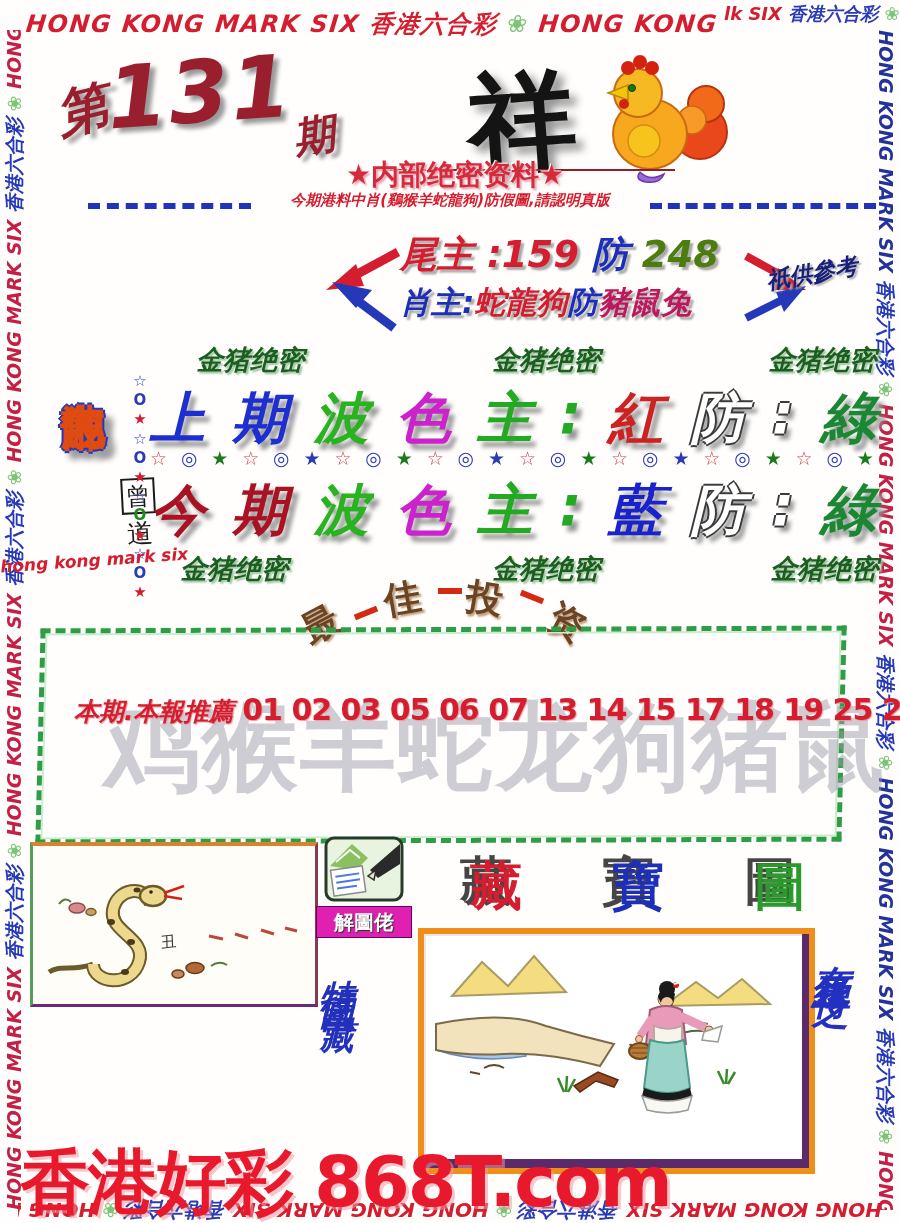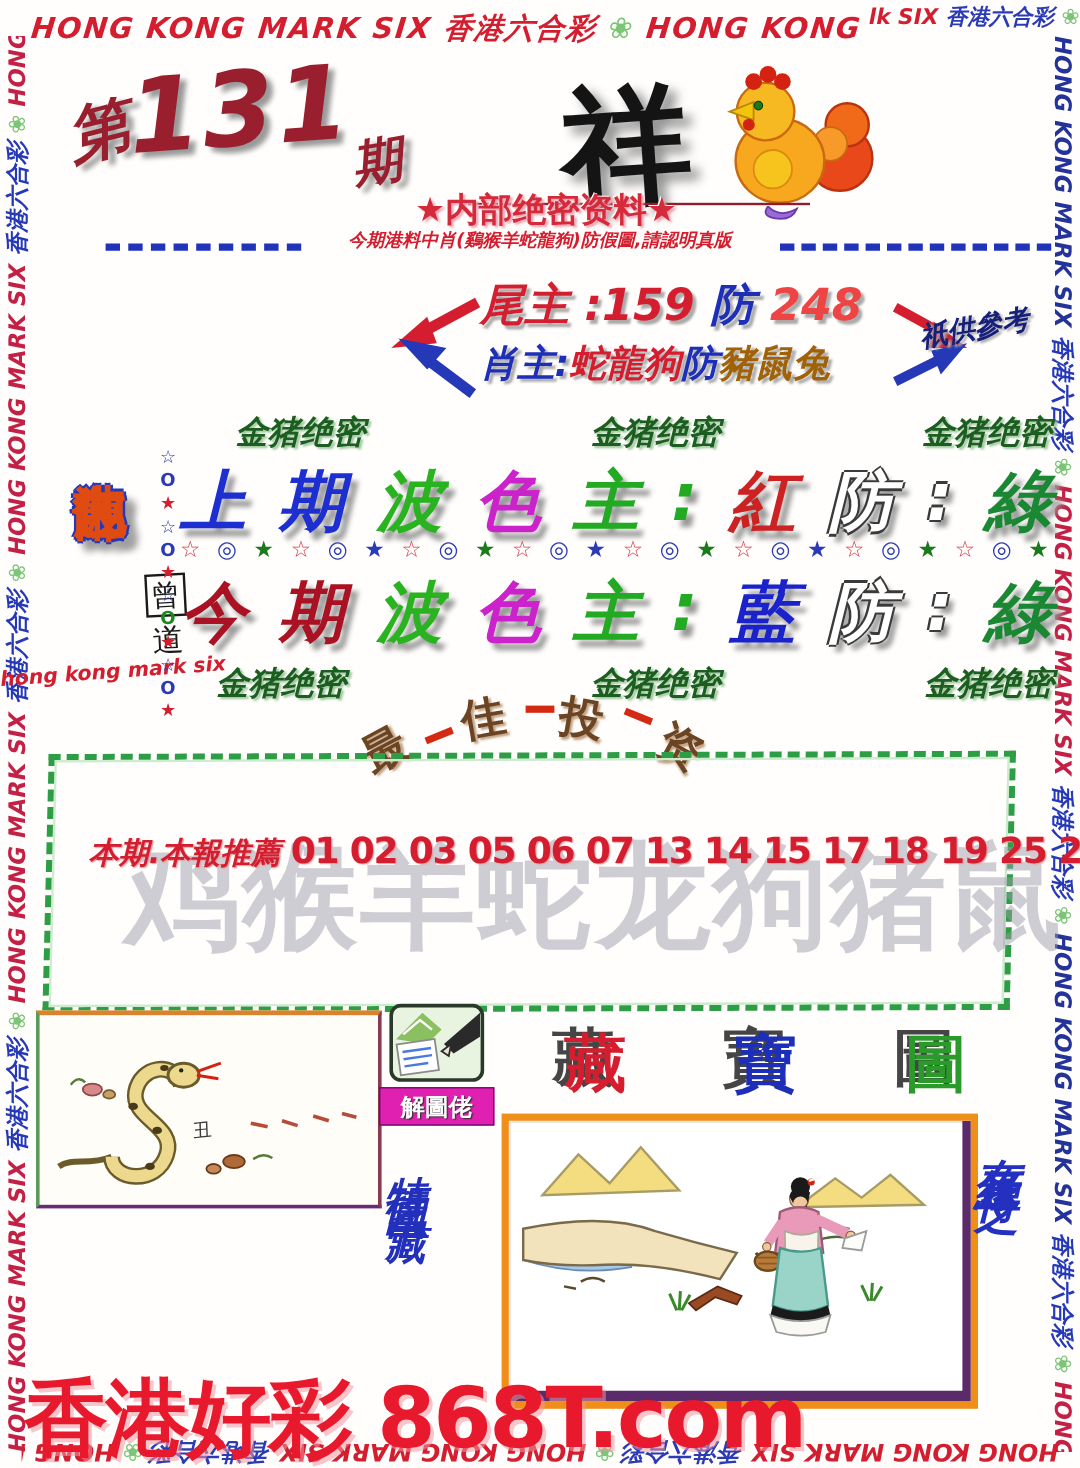--- a/index.html
+++ b/index.html
@@ -158,22 +158,22 @@
   <div class="dashR"></div>
 
 
   <svg class="arrL" width="82" height="98" viewBox="0 0 82 98">
     <line x1="78" y1="14" x2="30" y2="40" stroke="#d41e2f" stroke-width="9"></line>
     <polygon points="6,52 36,26 44,48" fill="#d41e2f"></polygon>
     <line x1="74" y1="90" x2="34" y2="60" stroke="#2438b8" stroke-width="9"></line>
     <polygon points="12,44 36,70 52,52" fill="#2438b8"></polygon>
   </svg>
 
-  <div class="weiline" data-bind-segments="tip.tail_line"><span style="color: rgb(212, 30, 47);">尾主 </span><span style="color: rgb(212, 30, 47);">:159 </span><span style="color: rgb(29, 47, 184);">防 </span><span style="color: #ef4444; text-align: center;">248</span></div>
-  <div class="xiaoline" data-bind-segments="tip.zodiac_line"><span style="color: rgb(29, 47, 184);">肖主:</span><span style="color: rgb(212, 30, 47);">蛇龍狗</span><span style="color: rgb(29, 47, 184);">防</span><span style="color: #a16207;">豬鼠兔</span></div>
+  <div class="weiline" data-bind-segments="tip.tail_line"><span style="color: rgb(212, 30, 47);">尾主 </span><span style="color: rgb(212, 30, 47);">:159 </span><span style="color: rgb(29, 47, 184);">防 </span><span style="color: #4d7c0f; text-align: center;">248</span></div>
+  <div class="xiaoline" data-bind-segments="tip.zodiac_line"><span style="color: rgb(29, 47, 184);">肖主:</span><span style="color: rgb(212, 30, 47);">蛇龍狗</span><span style="color: rgb(29, 47, 184);">防</span><span style="color: #be185d;">豬鼠兔</span></div>
 
   <svg class="arrR" width="68" height="76" viewBox="0 0 68 76">
     <line x1="4" y1="8" x2="44" y2="30" stroke="#d41e2f" stroke-width="8"></line>
     <polygon points="64,42 36,20 32,42" fill="#d41e2f"></polygon>
     <line x1="4" y1="70" x2="44" y2="50" stroke="#2438b8" stroke-width="8"></line>
     <polygon points="64,38 34,44 42,64" fill="#2438b8"></polygon>
   </svg>
   <div class="refnote" data-bind="tip.reference_note">祇供參考</div>
 
   <div class="secret" style="left:196px;top:342px;" data-bind="secret_label">金猪绝密</div>

